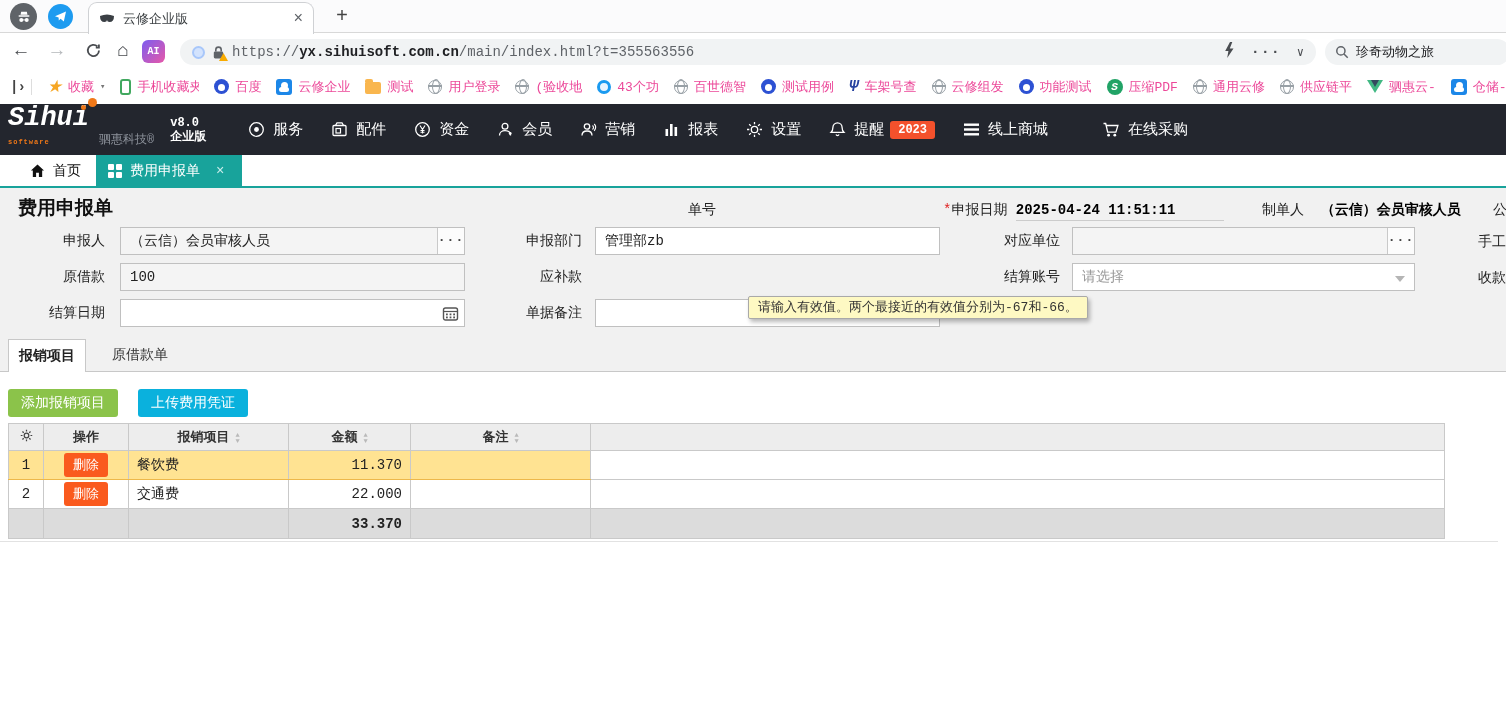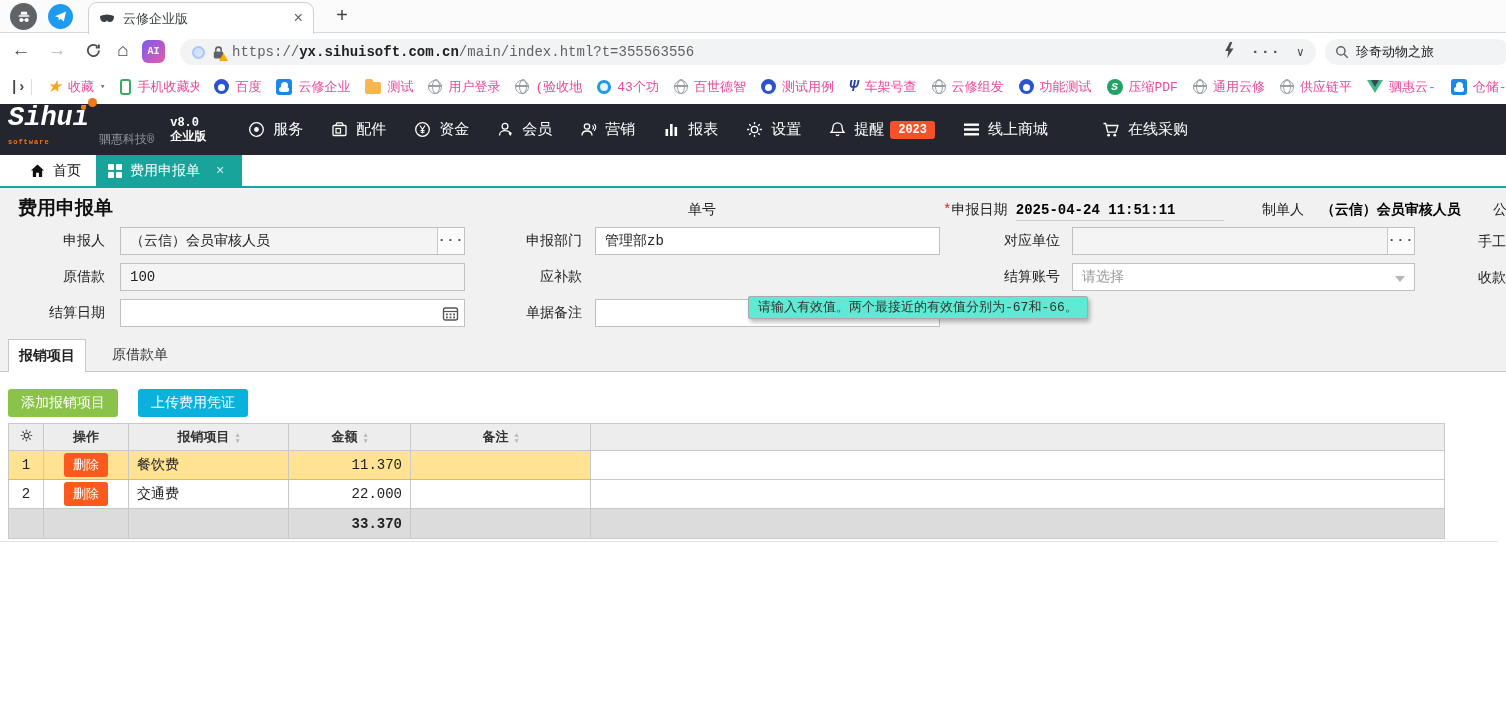--- a/index.html
+++ b/index.html
@@ -89,21 +89,21 @@
 
   .frow-lbl { position:absolute; font-size:14px; color:#222; text-align:right; line-height:28px; white-space:nowrap; }
   .field { position:absolute; height:28px; border:1px solid #c0c0c0; background:#fff; font-size:14px; line-height:26px; padding:0 9px; white-space:nowrap; overflow:hidden; }
   .field.ro { background:#f4f4f4; }
   .field.focus2 { border:2px solid #606060; line-height:24px; }
   .field .ph { color:#999; }
   .fbtn { position:absolute; right:0; top:0; bottom:0; width:27px; border-left:1px solid #c9c9c9; background:#fcfcfc; display:flex; align-items:center; justify-content:center; font-weight:bold; color:#444; font-size:13px; letter-spacing:1px; cursor:pointer; }
   .selcaret { position:absolute; right:9px; top:12px; width:0; height:0; border-left:5px solid transparent; border-right:5px solid transparent; border-top:6px solid #b5b5b5; }
   .calbtn { position:absolute; right:3px; top:3px; width:22px; height:20px; display:flex; align-items:center; justify-content:center; cursor:pointer; }
 
-  .tooltip { position:absolute; left:748px; top:108px; height:23px; line-height:21px; background:#5eead4; border:1px solid #a9a9a9; border-radius:2px; padding:0 9px; font-size:13px; color:#333; box-shadow:2px 3px 4px rgba(0,0,0,.28); white-space:nowrap; z-index:5; }
+  .tooltip { position:absolute; left:748px; top:108px; height:23px; line-height:21px; background:#fef9c3; border:1px solid #a9a9a9; border-radius:2px; padding:0 9px; font-size:13px; color:#333; box-shadow:2px 3px 4px rgba(0,0,0,.28); white-space:nowrap; z-index:5; }
 
   .subtabs { position:absolute; left:0; top:150px; width:100%; height:34px; border-bottom:1px solid #c8c8c8; }
   .subtab-active { position:absolute; left:8px; top:1px; height:33px; width:78px; background:#fff; border:1px solid #c8c8c8; border-bottom:none; display:flex; align-items:center; justify-content:center; font-size:14px; font-weight:bold; color:#222; }
   .subtab { position:absolute; left:100px; top:1px; height:32px; width:80px; display:flex; align-items:center; justify-content:center; font-size:14px; color:#333; }
 
   .panel { position:absolute; left:0; top:184px; width:100%; height:344px; background:#fff; }
   .btn { position:absolute; top:17px; height:28px; border:none; border-radius:3px; color:#fff; font-size:14px; padding:0 13px; font-family:inherit; cursor:pointer; }
   .btn-add { left:8px; background:#8bc34a; }
   .btn-upload { left:138px; background:#0ab1dd; }
 

